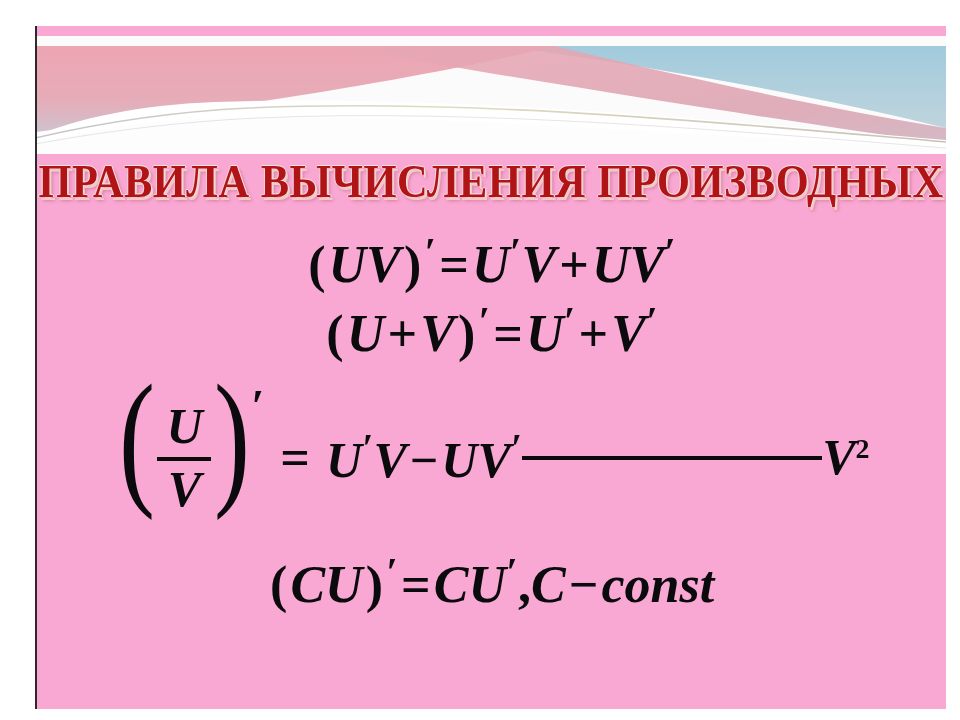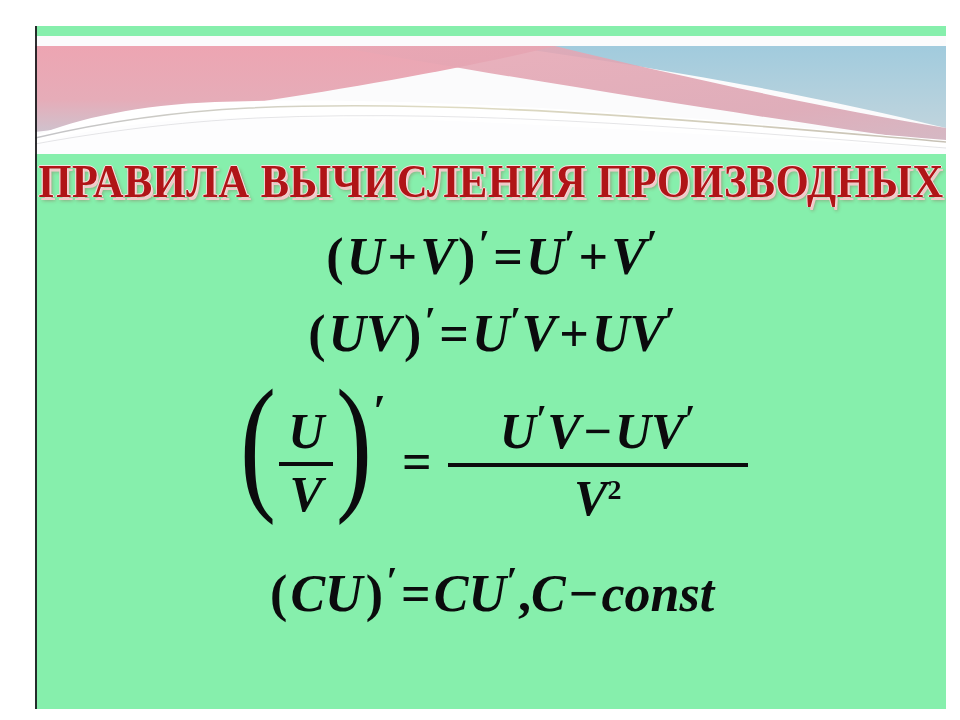--- a/index.html
+++ b/index.html
@@ -18,21 +18,21 @@
     font-family: "Liberation Serif", "DejaVu Serif", serif;
   }
 
   
   .slide-canvas {
     position: absolute;
     left: 35px;
     top: 26px;
     width: 911px;
     height: 683px;
-    background: #86efac;
+    background: #f9a8d4;
     overflow: hidden;
   }
 
   
   .slide-edge-left {
     position: absolute;
     left: 35px;
     top: 26px;
     width: 2px;
     height: 683px;
@@ -187,21 +187,21 @@
   .eq-sign {
     font-style: normal;
     font-weight: bold;
     font-size: 52px;
     padding: 0 12px;
     margin-top: 22px;
   }
 
   .big-frac {
     display: inline-flex;
-    flex-direction: column;
+    flex-direction: row;
     align-items: center;
     margin-top: 22px;
   }
   .big-frac .num,
   .big-frac .den {
     font-size: 50px;
     line-height: 1.08;
     white-space: nowrap;
     font-style: italic;
     font-weight: bold;
@@ -279,29 +279,29 @@
         <path d="M 0 108 C 66 96 140 86 222 82 C 448 72 706 96 911 112" fill="none" stroke="#cfcfd4" stroke-width="1" opacity="0.55"></path>
       </svg>
     </div>
 
     <div class="title-wrap">
       <span class="slide-title">ПРАВИЛА ВЫЧИСЛЕНИЯ ПРОИЗВОДНЫХ</span>
     </div>
 
     <div class="formula-stack">
 
+      <div class="formula-row row-2">
+        <span class="f-line">
+          <span class="mop">(</span><span class="mi">UV</span><span class="mop">)</span><span class="mprime">′</span><span class="mop">=</span><span class="mi">U</span><span class="mprime">′</span><span class="mi">V</span><span class="mop">+</span><span class="mi">U</span><span class="mi">V</span><span class="mprime">′</span>
+        </span>
+      </div>
+
       <div class="formula-row row-1">
         <span class="f-line">
           <span class="mop">(</span><span class="mi">U</span><span class="mop">+</span><span class="mi">V</span><span class="mop">)</span><span class="mprime">′</span><span class="mop">=</span><span class="mi">U</span><span class="mprime">′</span><span class="mop">+</span><span class="mi">V</span><span class="mprime">′</span>
-        </span>
-      </div>
-
-      <div class="formula-row row-2">
-        <span class="f-line">
-          <span class="mop">(</span><span class="mi">UV</span><span class="mop">)</span><span class="mprime">′</span><span class="mop">=</span><span class="mi">U</span><span class="mprime">′</span><span class="mi">V</span><span class="mop">+</span><span class="mi">U</span><span class="mi">V</span><span class="mprime">′</span>
         </span>
       </div>
 
       <div class="formula-row row-3">
 
         <span class="paren-group">
           <span class="big-paren paren-left">(</span>
 
           <span class="inner-frac">
             <span class="num">U</span>

